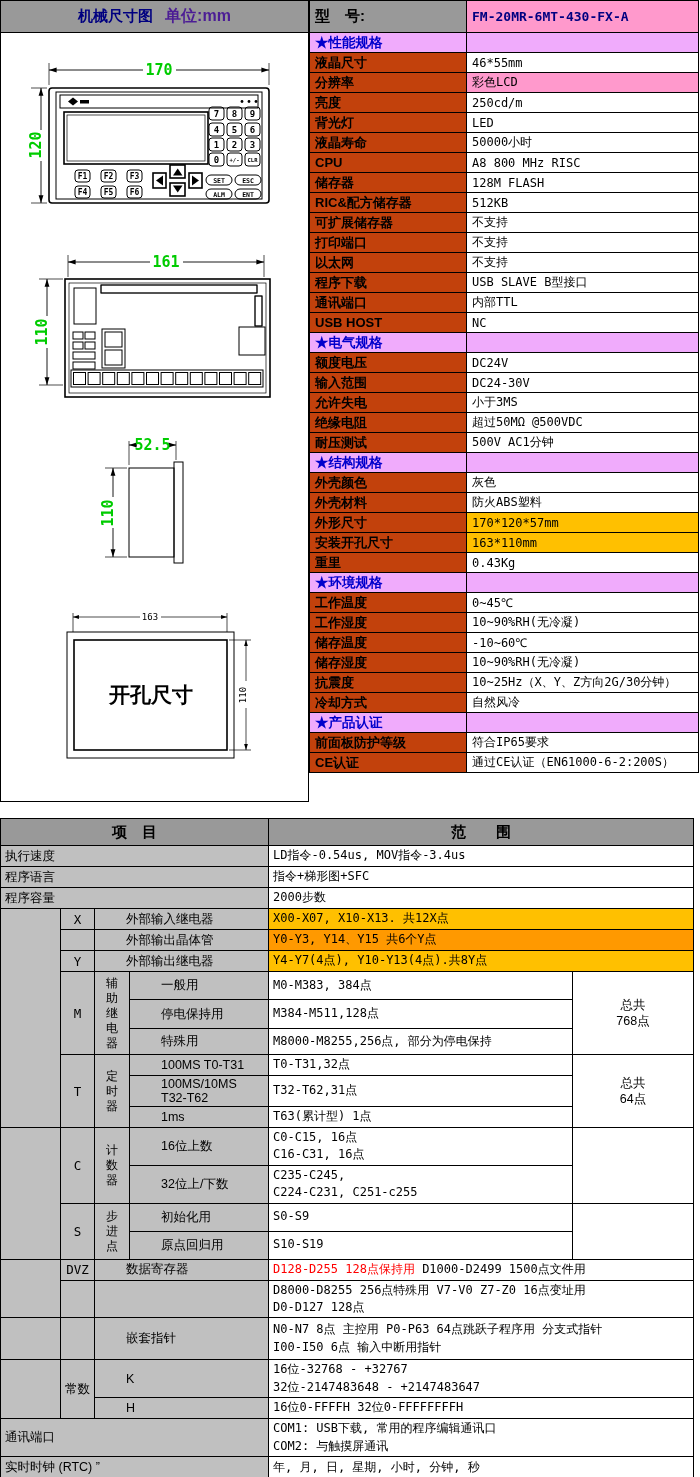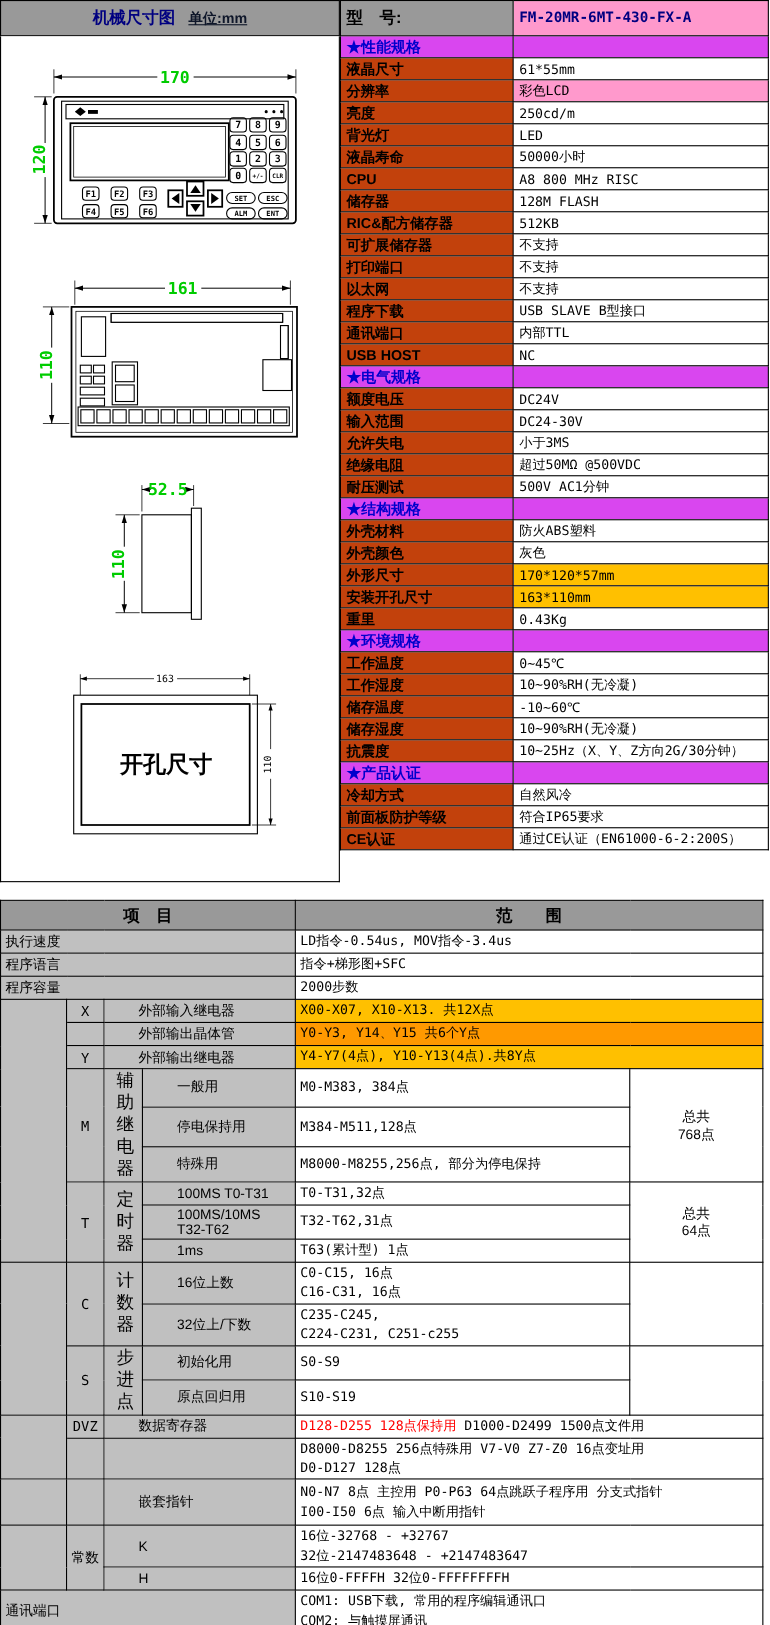--- a/index.html
+++ b/index.html
@@ -1,21 +1,21 @@
 <!DOCTYPE html>
 <html><head>
 <meta charset="utf-8">
 <style>
   html,body{margin:0;padding:0;background:#fff;}
   body{width:700px;font-family:"Liberation Sans",sans-serif;color:#000;}
   .top{position:relative;width:700px;height:802px;}
   .mech-header{position:absolute;left:0;top:0;width:309px;height:33px;background:#999999;
     border:1px solid #000;box-sizing:border-box;display:flex;align-items:center;justify-content:center;gap:12px;}
   .mech-title{color:#000080;font-weight:bold;font-size:15px;}
-  .mech-unit{color:#0f172a;font-weight:bold;font-size:13px;text-decoration:underline;}
+  .mech-unit{color:#4c1d95;font-weight:bold;font-size:16px;}
   .mech-panel{position:absolute;left:0;top:33px;width:309px;height:769px;border:1px solid #000;border-top:none;
     box-sizing:border-box;background:#fff;overflow:hidden;}
   .mech-panel svg{display:block;}
 
   
   svg rect{fill:none;stroke:#000;stroke-width:1;}
   svg line{stroke:#000;stroke-width:0.9;}
   .thin{stroke-width:0.7;}
   .thick{stroke-width:1.6;}
   .wbg{fill:#fff;stroke:none;}
@@ -30,33 +30,33 @@
 
   
   table{border-collapse:collapse;table-layout:fixed;}
   .spec{position:absolute;left:309px;top:0;width:379px;}
   .spec td{border:1px solid #000;padding:0 5px;height:19px;font-size:13px;overflow:hidden;white-space:nowrap;box-sizing:content-box;}
   .spec .s-label{background:#c2410c;font-weight:bold;}
   .spec .s-value{background:#fff;font-family:"DejaVu Sans Mono",monospace;font-size:12px;}
   .spec tr.model-row td{height:31px;}
   .spec .m-label{background:#999999;font-weight:bold;font-size:15px;}
   .spec .m-value{background:#FF99CC;color:#000080;font-weight:bold;font-family:"DejaVu Sans Mono",monospace;font-size:13px;}
-  .spec td.section{background:#d946ef;margin-top:20px;}
+  .spec td.section{background:#f0abfc;margin-top:20px;}
   .spec td.section-title{color:#0000CC;font-size:13.5px;}
   .spec .hl-pink{background:#FF99CC;}
   .spec .hl-gold{background:#FFC000;}
 
   
   .range{margin-top:16px;width:693px;}
   .range td{border:1px solid #000;font-size:12.5px;padding:1px 4px;vertical-align:middle;white-space:pre-line;overflow:hidden;}
   .range .head{background:#999999;font-weight:bold;text-align:center;font-size:15px;}
   .range .item{background:#C0C0C0;}
   .range .blank{background:#C0C0C0;}
   .range .letter{background:#C0C0C0;text-align:center;font-family:"DejaVu Sans Mono",monospace;}
-  .range .vert{background:#C0C0C0;text-align:center;padding:1px 11px;word-break:break-all;line-height:1.25;font-size:16px;}
+  .range .vert{background:#C0C0C0;text-align:center;padding:1px 11px;word-break:break-all;line-height:1.25;font-size:12px;}
   .range .sub{background:#C0C0C0;padding-left:31px;}
   .range .val{background:#fff;font-family:"DejaVu Sans Mono",monospace;font-size:12px;line-height:1.45;}
   .range .gold{background:#FFC000;}
   .range .orange{background:#FF9900;}
   .range .total{background:#fff;text-align:center;line-height:1.3;}
   .range .red{color:#FF0000;}
 </style>
 </head>
 <body>
 
@@ -281,21 +281,21 @@
       <tr class="model-row">
         <td class="m-label">型　号:</td>
         <td class="m-value">FM-20MR-6MT-430-FX-A</td>
       </tr>
     <tr>
           <td class="s-label section section-title">★性能规格</td>
           <td class="s-value section"></td>
         </tr>
         <tr>
           <td class="s-label">液晶尺寸</td>
-          <td class="s-value">61*55mm</td>
+          <td class="s-value">46*55mm</td>
         </tr>
         <tr>
           <td class="s-label">分辨率</td>
           <td class="s-value hl-pink">彩色LCD</td>
         </tr>
         <tr>
           <td class="s-label">亮度</td>
           <td class="s-value">250cd/m</td>
         </tr>
         <tr>
@@ -364,28 +364,28 @@
         </tr>
         <tr>
           <td class="s-label">耐压测试</td>
           <td class="s-value">500V AC1分钟</td>
         </tr>
         <tr>
           <td class="s-label section section-title">★结构规格</td>
           <td class="s-value section"></td>
         </tr>
         <tr>
+          <td class="s-label">外壳颜色</td>
+          <td class="s-value">灰色</td>
+        </tr>
+        <tr>
           <td class="s-label">外壳材料</td>
           <td class="s-value">防火ABS塑料</td>
         </tr>
         <tr>
-          <td class="s-label">外壳颜色</td>
-          <td class="s-value">灰色</td>
-        </tr>
-        <tr>
           <td class="s-label">外形尺寸</td>
           <td class="s-value hl-gold">170*120*57mm</td>
         </tr>
         <tr>
           <td class="s-label">安装开孔尺寸</td>
           <td class="s-value hl-gold">163*110mm</td>
         </tr>
         <tr>
           <td class="s-label">重里</td>
           <td class="s-value">0.43Kg</td>
@@ -408,26 +408,26 @@
         </tr>
         <tr>
           <td class="s-label">储存湿度</td>
           <td class="s-value">10~90%RH(无冷凝)</td>
         </tr>
         <tr>
           <td class="s-label">抗震度</td>
           <td class="s-value">10~25Hz（X、Y、Z方向2G/30分钟）</td>
         </tr>
         <tr>
+          <td class="s-label">冷却方式</td>
+          <td class="s-value">自然风冷</td>
+        </tr>
+        <tr>
           <td class="s-label section section-title">★产品认证</td>
           <td class="s-value section"></td>
-        </tr>
-        <tr>
-          <td class="s-label">冷却方式</td>
-          <td class="s-value">自然风冷</td>
         </tr>
         <tr>
           <td class="s-label">前面板防护等级</td>
           <td class="s-value">符合IP65要求</td>
         </tr>
         <tr>
           <td class="s-label">CE认证</td>
           <td class="s-value">通过CE认证（EN61000-6-2:200S）</td>
         </tr>
       </tbody>

